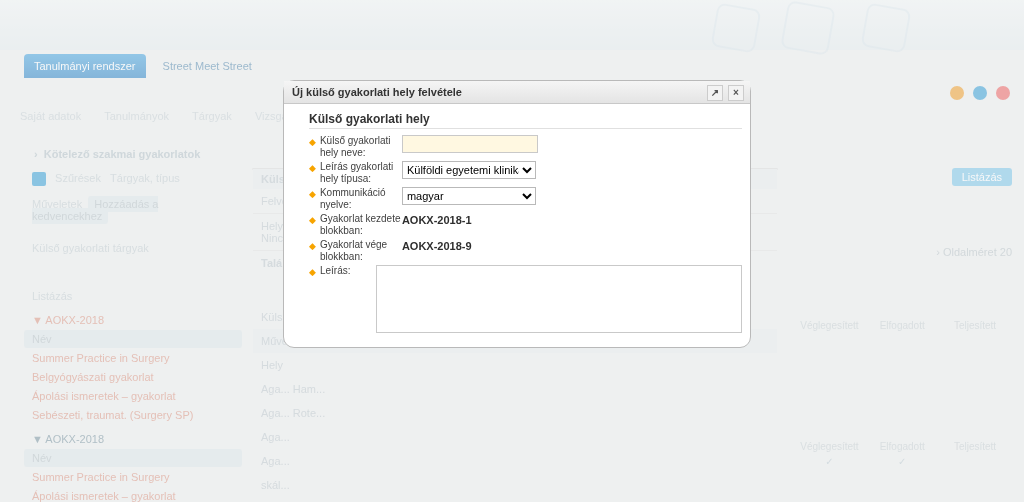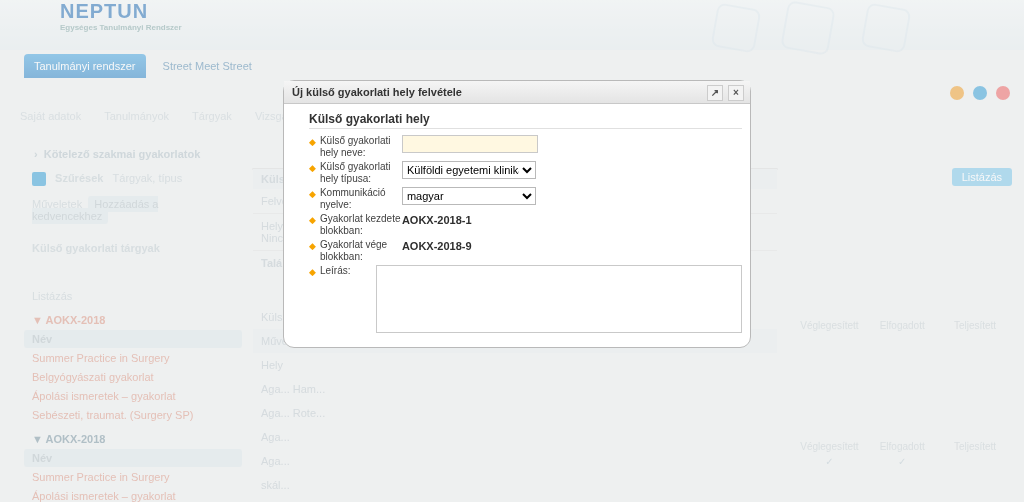--- a/index.html
+++ b/index.html
@@ -10,21 +10,21 @@
 .topright{position:absolute;right:14px;top:86px}
 .topright span{display:inline-block;width:14px;height:14px;border-radius:50%;margin-left:6px}
 .maintabs{position:absolute;left:24px;top:54px}
 .maintab{display:inline-block;background:linear-gradient(#4aa6e0,#2f86c8);color:#fff;padding:6px 10px;border-radius:4px 4px 0 0;font-size:11px;margin-right:4px}
 .maintab.alt{background:transparent;color:#5a8db2}
 .menubar{position:absolute;left:10px;top:110px;right:10px;height:24px;background:transparent;color:#c9d2d7}
 .menubar span{margin:0 10px}
 .crumb{position:absolute;left:34px;top:148px;color:#b7c4cb;font-weight:bold}
 .panelL{position:absolute;left:24px;top:168px;width:218px;color:#c5cfd4}
 .panelL .row{padding:3px 8px;margin:1px 0}
-.panelL .bold{font-weight:bold}
+.panelL .bold{font-weight:normal}
 .panelL .hl{background:#dfe7eb;color:#b9c4c9;border-radius:3px}
 .panelMain{position:absolute;left:252px;top:168px;right:246px;bottom:0;background:#f7f7f7;border:1px solid #dcdcdc;border-radius:4px;color:#c1cad0}
 .panelMain .hdr{background:#e9edef;padding:4px 8px;font-weight:bold}
 .panelMain .sub{padding:6px 8px}
 .panelR{position:absolute;right:12px;top:168px;width:228px;color:#c1c9ce}
 .btnR{display:inline-block;background:#7ec6ea;color:#fff;padding:3px 10px;border-radius:3px;float:right}
 .dim{opacity:.55;filter:blur(.3px)}
 
 
 .modal{position:absolute;left:283px;top:80px;width:466px;background:#fff;border:1px solid #b9b9b9;border-radius:11px;box-shadow:0 0 0 9999px rgba(255,255,255,0)}
@@ -46,24 +46,20 @@
 .tick{color:#bfcdd4}
 .headerDeco{position:absolute;right:30px;top:0;width:320px;height:50px;opacity:.35}
 .headerDeco div{position:absolute;border:2px solid #c7dbe7;border-radius:8px;transform:rotate(10deg)}
 </style>
 </head>
 <body>
 
 <div class="bgwrap">
   <div class="dim">
     <div class="header">
-      <div class="logo">
-        <span>NEPTUN</span>
-        <small>Egységes Tanulmányi Rendszer</small>
-      </div>
       <div class="headerDeco">
         <div style="left:40px;top:6px;width:40px;height:40px"></div>
         <div style="left:110px;top:4px;width:44px;height:44px"></div>
         <div style="left:190px;top:6px;width:40px;height:40px"></div>
       </div>
     </div>
 
     <div class="maintabs">
       <span class="maintab">Tanulmányi rendszer</span>
       <span class="maintab alt">Street Meet Street</span>
@@ -129,20 +125,21 @@
       <div class="sub">Aga... Ham...</div>
       <div class="sub">Aga... Rote...</div>
       <div class="sub">Aga...</div>
       <div class="sub">Aga...</div>
       <div class="sub">skál...</div>
     </div>
 
     <div class="panelR">
       <span class="btnR">Listázás</span>
       <div style="clear:both;height:60px"></div>
+      <div style="text-align:right;color:#bcc6cb">› <span>Oldalméret 20</span></div>
     </div>
 
     <div class="rightCols">
       <span>Véglegesített</span>
       <span>Elfogadott</span>
       <span>Teljesített</span>
       <div style="margin-top:110px">
         <span>Véglegesített</span>
         <span>Elfogadott</span>
         <span>Teljesített</span>
@@ -167,21 +164,21 @@
       <h3>Külső gyakorlati hely</h3>
 
       <div class="frow">
         <span class="dia">◆</span>
         <label>Külső gyakorlati hely neve:</label>
         <div class="val"><input type="text" value="" style=""></div>
       </div>
 
       <div class="frow">
         <span class="dia">◆</span>
-        <label>Külső gyakorlati hely típusa:</label>
+        <label>Leírás gyakorlati hely típusa:</label>
         <div class="val">
           <select>
             <option>Külföldi egyetemi klinika</option>
           </select>
         </div>
       </div>
 
       <div class="frow">
         <span class="dia">◆</span>
         <label>Kommunikáció nyelve:</label>

